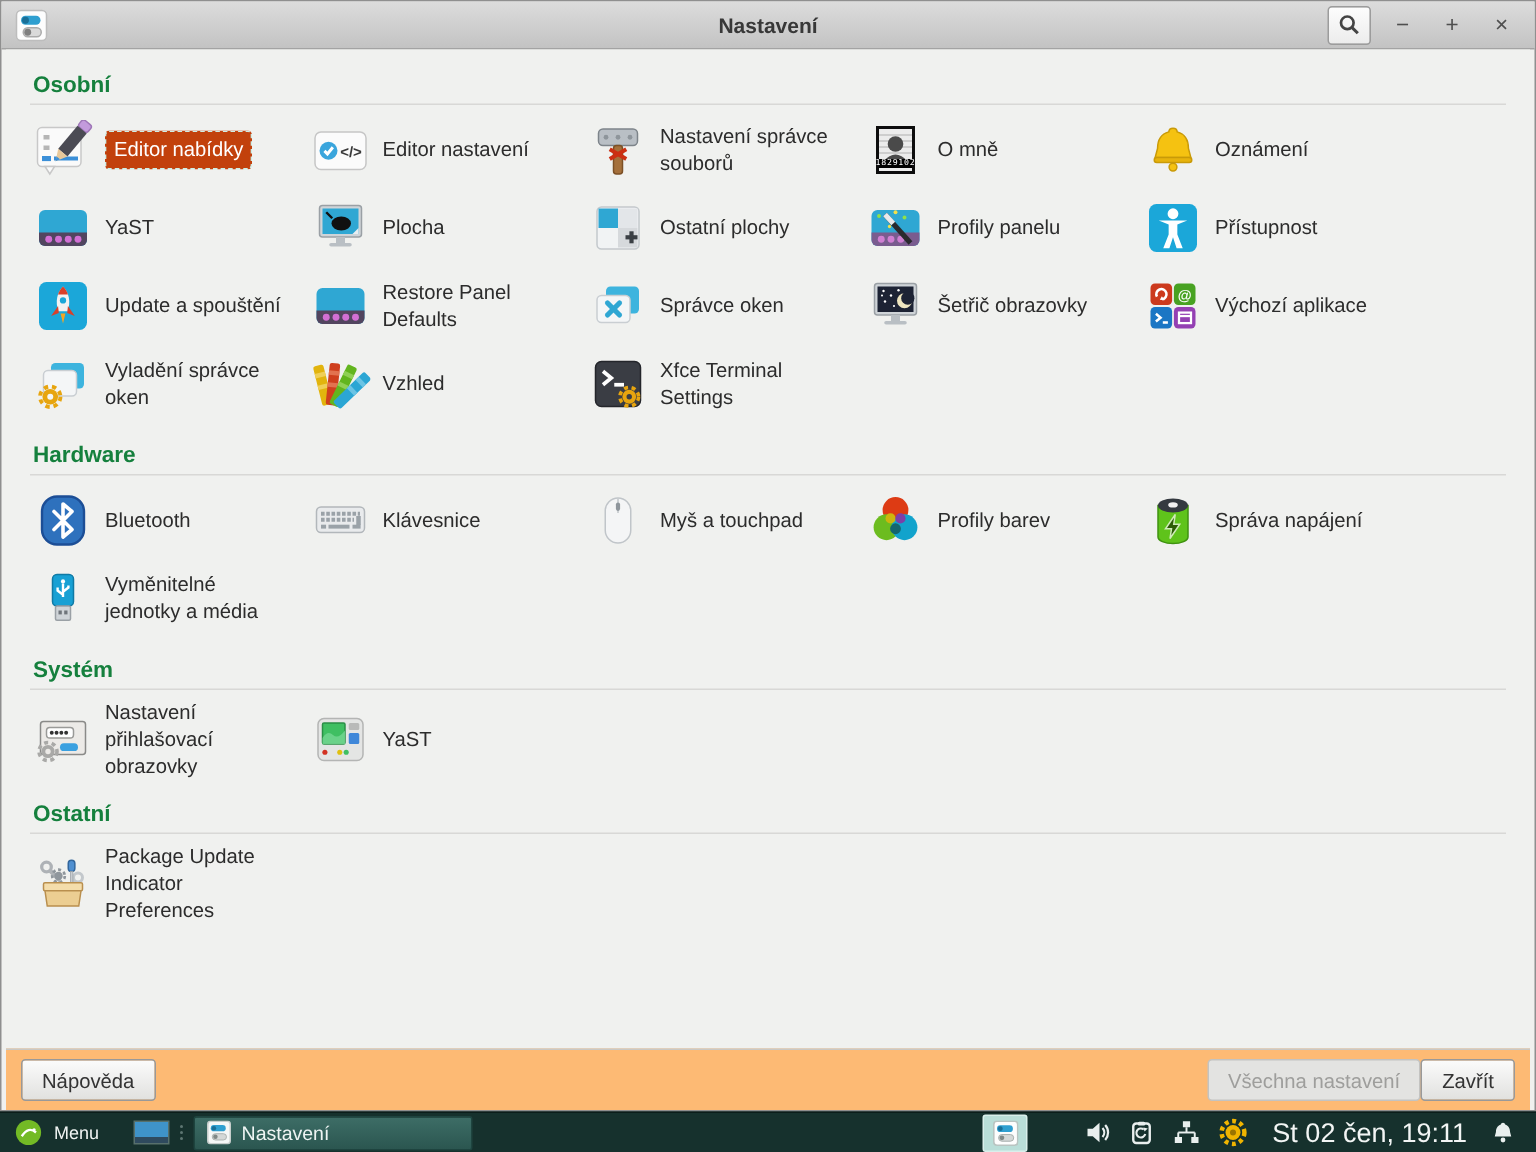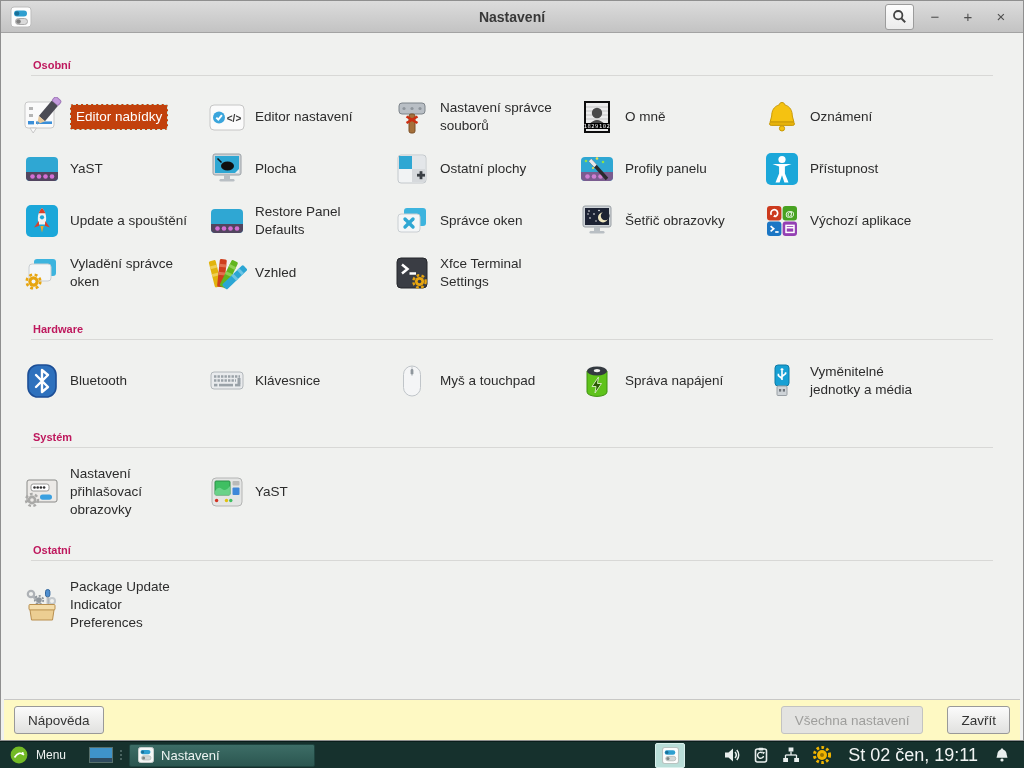--- a/index.html
+++ b/index.html
@@ -13,32 +13,32 @@
     font-size:14px;color:#383838;pointer-events:none;}
   .tb-left{margin-left:9px;z-index:2;display:flex;align-items:center;}
   .tb-right{margin-left:auto;display:flex;align-items:center;gap:9px;margin-right:10px;z-index:2;}
   .searchbtn{width:27px;height:24px;border:1px solid #9c9c9c;border-radius:3px;
     background:linear-gradient(#fdfdfd,#ececec);display:flex;align-items:center;justify-content:center;}
   .winbtn{width:24px;height:24px;display:flex;align-items:center;justify-content:center;
     color:#4f4f4f;font-size:15px;line-height:1;}
   
   .content{position:absolute;top:32px;left:3px;right:3px;bottom:41px;
     background:#f0f1ef;padding:2px 12px 0 12px;overflow:hidden;box-sizing:border-box;}
-  .sechead{font-weight:bold;font-size:11px;color:#be185d;padding:9px 0 4px 2px;
-    border-bottom:1px solid #d8d8d6;margin:15px;}
+  .sechead{font-weight:bold;font-size:15px;color:#15803d;padding:9px 0 4px 2px;
+    border-bottom:1px solid #d8d8d6;margin:4px;}
   .grid{display:grid;grid-template-columns:repeat(5,185px);margin:2px 0 2px 0;}
   .cell{display:flex;align-items:center;gap:8px;min-height:52px;padding:2px 4px 2px 6px;box-sizing:border-box;}
   .icw{position:relative;width:40px;height:40px;flex:0 0 40px;}
   .lbl{font-size:13.5px;color:#2c2c2c;line-height:1.32;max-width:130px;}
   .lbl.sel{background:#c2410c;color:#fff;border:1px dashed #cdeee6;border-radius:3px;padding:3px 5px;}
   .badge{position:absolute;left:0;top:26px;width:100%;height:6px;line-height:6px;text-align:center;
     font-family:"DejaVu Sans Mono",monospace;font-size:5.5px;color:#fff;letter-spacing:.5px;}
   
-  .footer{position:absolute;left:3px;right:3px;bottom:0;height:41px;background:#fef9c3;
-    border-top:1px solid #c8c8c6;display:flex;align-items:center;padding:0 10px;box-sizing:border-box;gap:24px;}
+  .footer{position:absolute;left:3px;right:3px;bottom:0;height:41px;background:#fdba74;
+    border-top:1px solid #c8c8c6;display:flex;align-items:center;padding:0 10px;box-sizing:border-box;gap:0;}
   .btn{height:28px;padding:0 13px;border:1px solid #999;border-radius:3px;
     background:linear-gradient(#fbfbfb,#e1e1df);font-size:13.5px;color:#333;
     font-family:"Liberation Sans",sans-serif;}
   .btn.disabled{background:#e3e3e1;color:#9e9e9c;border-color:#c3c3c1;}
   .fspace{flex:1;}
   
   .taskbar{position:absolute;left:0;bottom:0;width:1024px;height:27px;background:#16312d;
     display:flex;align-items:center;color:#e9efee;box-sizing:border-box;border-top:1px solid #0b1d1a;}
   .menu{display:flex;align-items:center;gap:7px;padding:0 9px;height:100%;}
   .menu-label{font-size:12px;color:#f0f4f3;}
@@ -408,20 +408,33 @@
         <span class="icw">
           <svg width="40" height="40" viewBox="0 0 40 40">
             <rect x="11.5" y="5" width="17" height="30" rx="8.5" fill="#f4f5f6" stroke="#c0c5c9"></rect>
             <line x1="20" y1="5.5" x2="20" y2="15" stroke="#c0c5c9"></line>
             <rect x="18.6" y="8" width="2.8" height="5.6" rx="1.4" fill="#8f969c"></rect>
           </svg>
         </span>
         <span class="lbl">Myš a touchpad</span>
       </div>
 
+      <div class="cell">
+        <span class="icw">
+          <svg width="40" height="40" viewBox="0 0 40 40">
+            <circle cx="20" cy="13" r="8.6" fill="#dd3b14"></circle>
+            <circle cx="14" cy="24.5" r="8.6" fill="#6cbc1f"></circle>
+            <circle cx="26" cy="24.5" r="8.6" fill="#12a3cc"></circle>
+            <circle cx="16.7" cy="18.6" r="3.4" fill="#cdb50e"></circle>
+            <circle cx="23.3" cy="18.6" r="3.4" fill="#7d3fa8"></circle>
+            <circle cx="20" cy="25.5" r="3.6" fill="#14666e"></circle>
+          </svg>
+        </span>
+        <span class="lbl">Profily barev</span>
+      </div>
 
       <div class="cell">
         <span class="icw">
           <svg width="40" height="40" viewBox="0 0 40 40">
             <path d="M10 10 h20 v21 a10 4.4 0 0 1 -20 0 z" fill="#5fc31b" stroke="#3f9210"></path>
             <ellipse cx="20" cy="10" rx="10" ry="4.6" fill="#343a40"></ellipse>
             <ellipse cx="20" cy="9.6" rx="3.2" ry="1.7" fill="#f1f1f1"></ellipse>
             <polygon points="21.5,16 15,25.5 19,25.5 18,32 24.5,22.5 20.5,22.5" fill="#2c5b06" stroke="#cfe9b8"></polygon>
           </svg>
         </span>

